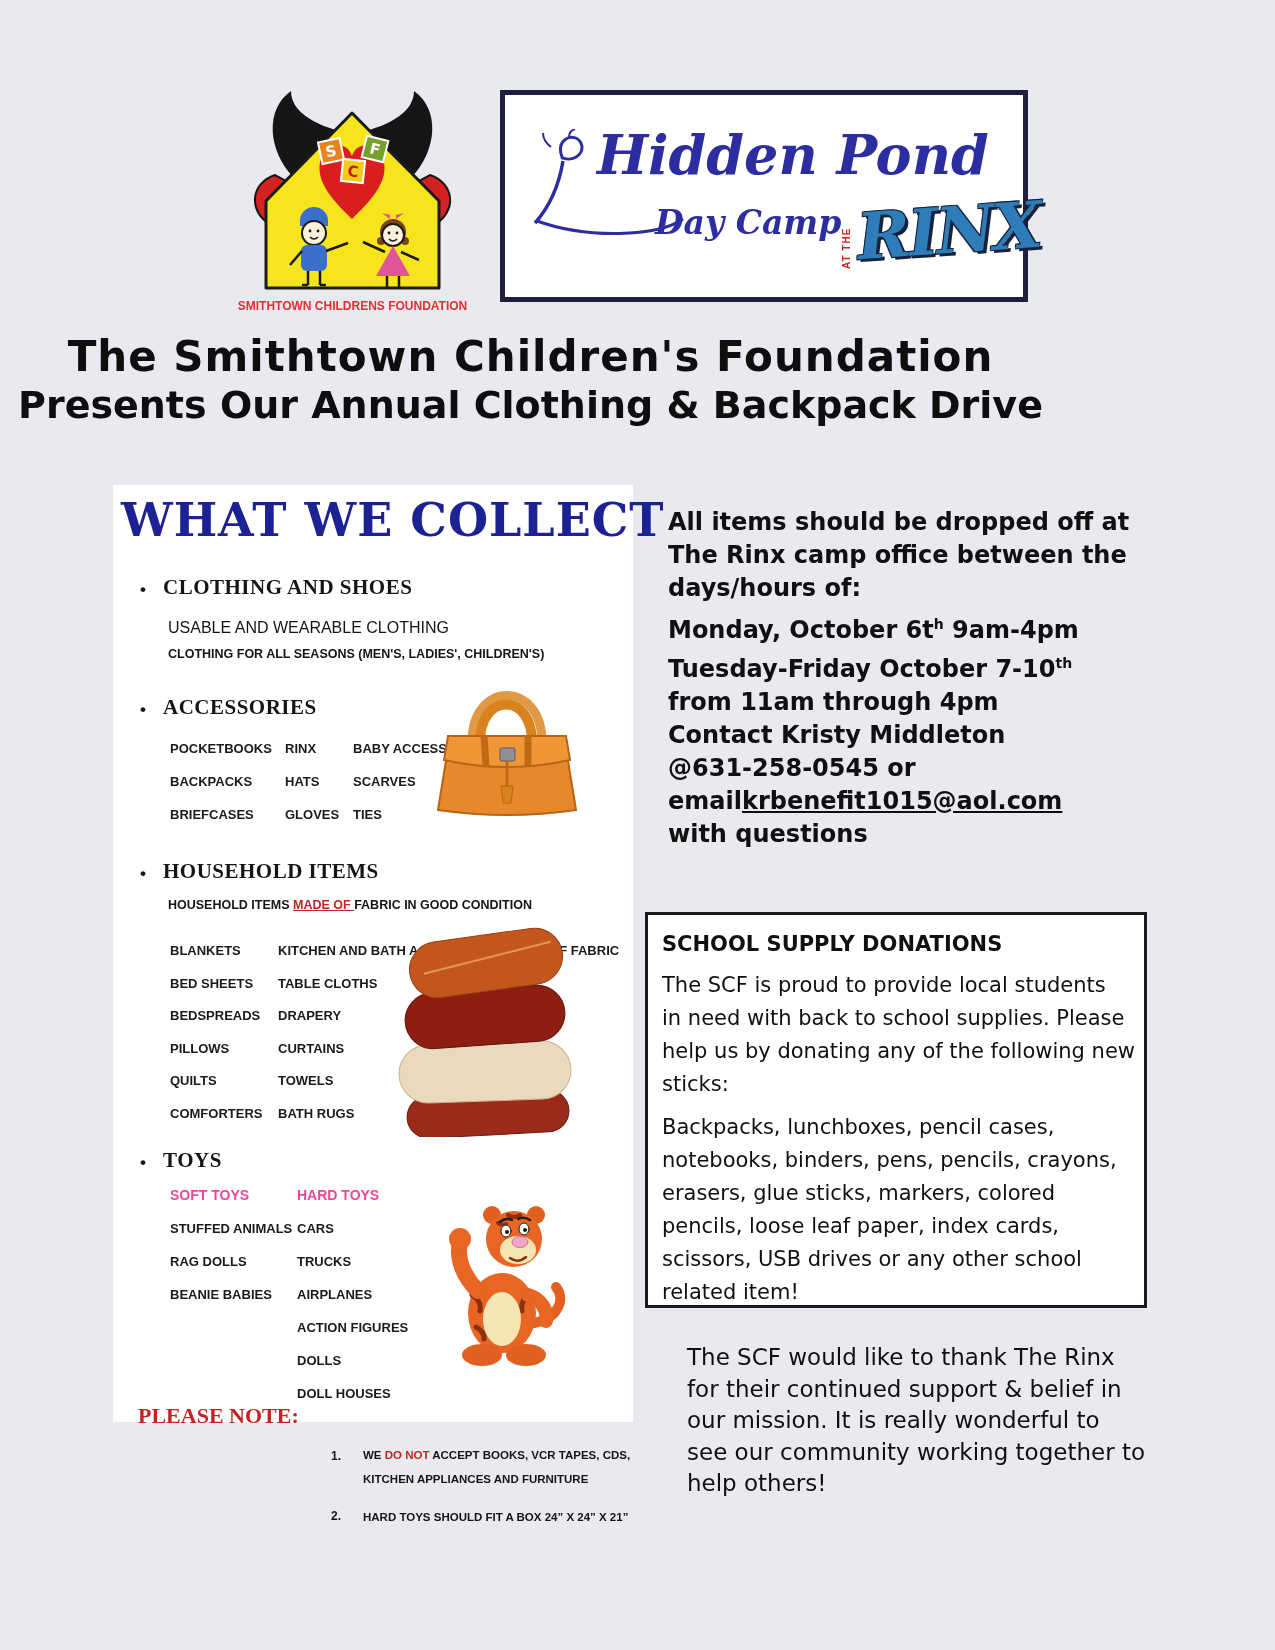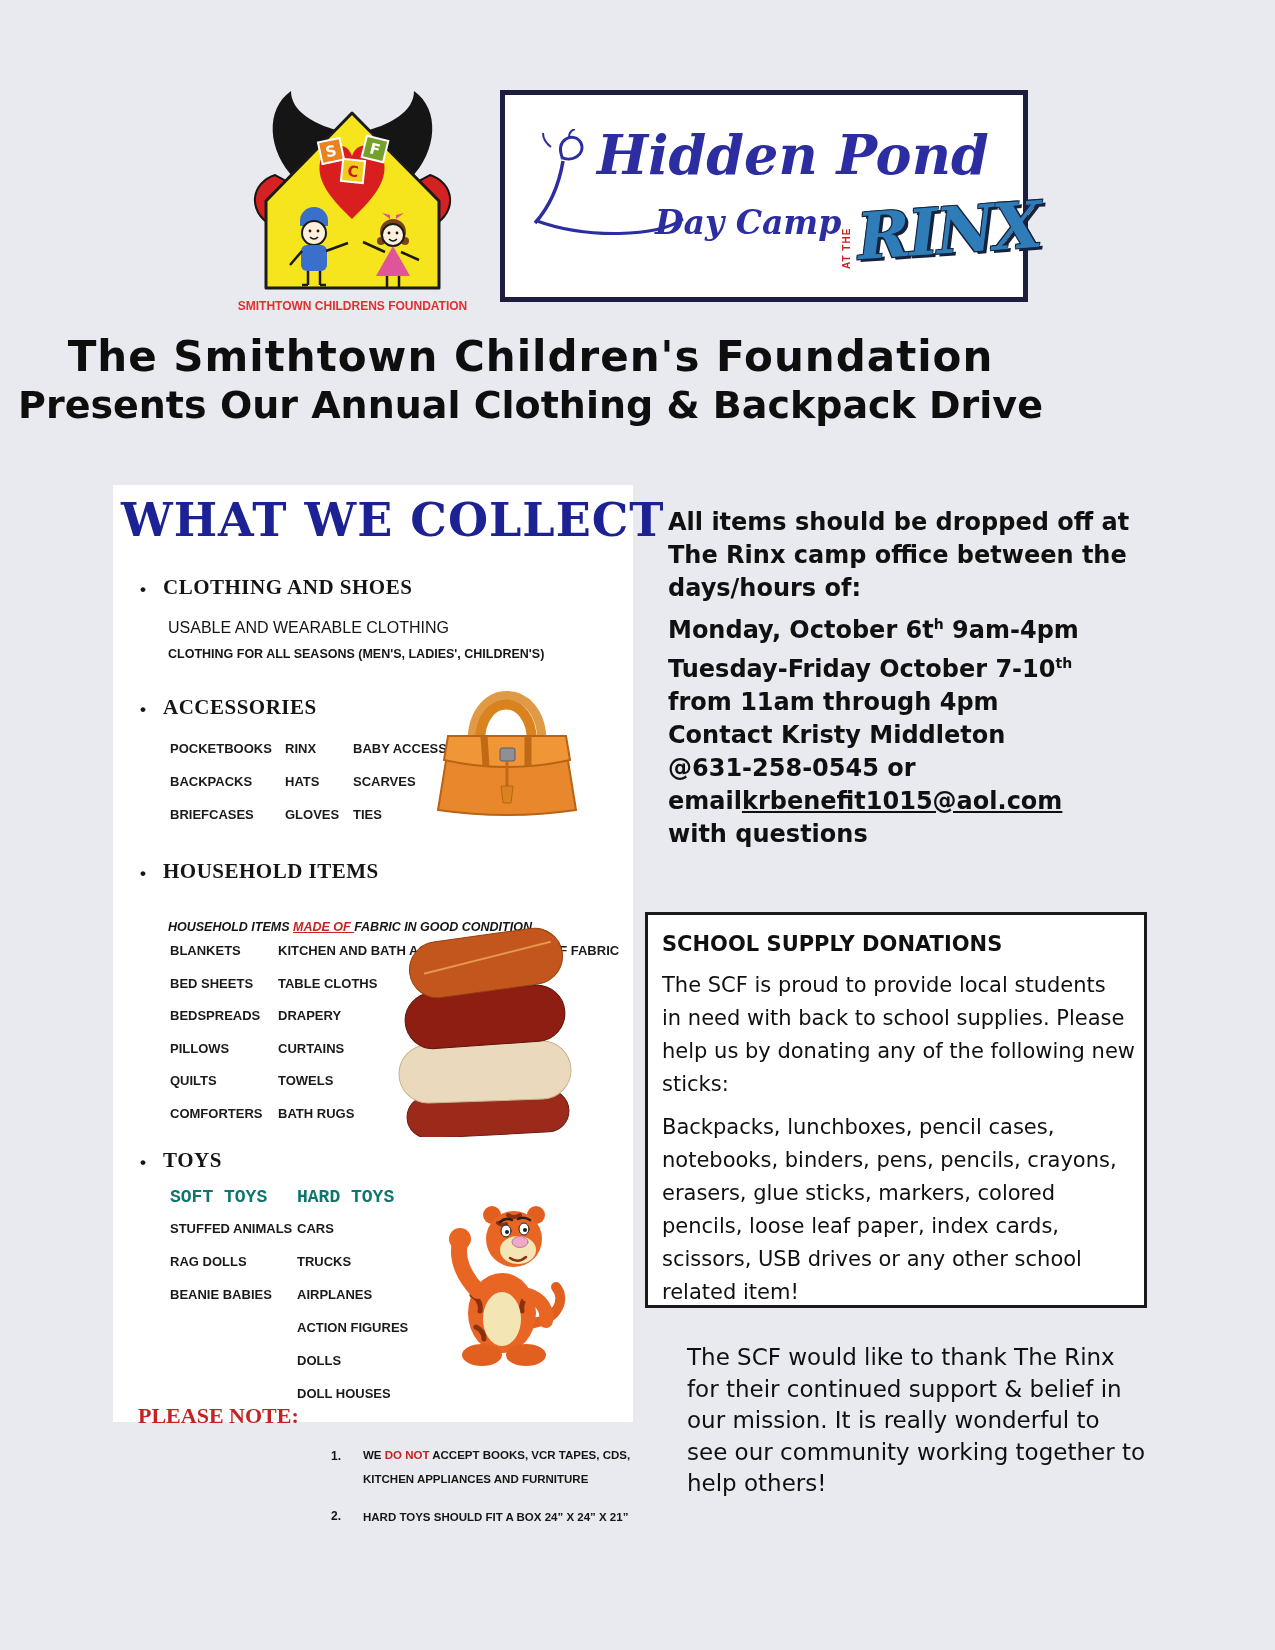--- a/index.html
+++ b/index.html
@@ -29,21 +29,21 @@
   .title .l1{font-size:42px;line-height:50px;letter-spacing:1px;}
   .title .l2{font-size:38px;line-height:46px;}
 
   
   .panel{left:113px;top:485px;width:520px;height:937px;background:#ffffff;}
   .panel-heading{left:8px;top:8px;font-family:"DejaVu Serif",serif;font-weight:bold;font-size:46px;
                  color:#1c2193;letter-spacing:1px;white-space:nowrap;}
   .sec-bullet{font-size:17px;font-weight:bold;color:#151515;}
   .sec-head{font-family:"Liberation Serif",serif;font-weight:bold;font-size:21px;letter-spacing:.5px;
             color:#151515;white-space:nowrap;}
-  .sub-head{font-family:Liberation Mono, monospace;font-weight:bold;font-size:18px;color:#0f766e;white-space:nowrap;}
+  .sub-head{font-family:Liberation Sans, sans-serif;font-weight:bold;font-size:14px;color:#ec4899;white-space:nowrap;}
   .li{font-size:13px;font-weight:bold;color:#1a1a1a;white-space:nowrap;}
   .col33 .li{height:33px;}
   .col325 .li{height:32.5px;}
   .small-line{font-size:16px;font-weight:normal;white-space:nowrap;}
   .fabric-note{font-size:12.5px;font-weight:bold;white-space:nowrap;}
   .red-underline{color:#c42323;text-decoration:underline;}
   .red-text{color:#c42323;}
   .please-label{font-family:"Liberation Serif",serif;font-weight:bold;font-size:22px;color:#c42323;white-space:nowrap;}
   .note-num{font-size:12px;font-weight:bold;}
   .note-line{font-size:11.5px;font-weight:bold;white-space:nowrap;line-height:24px;}
@@ -168,21 +168,21 @@
     <path d="M22 74 L136 74 L148 148 Q79 158 10 148 Z" fill="#e8872b" stroke="#b96414" stroke-width="2"></path>
     <path d="M20 74 L138 74 L142 98 Q79 112 16 98 Z" fill="#f09637" stroke="#b96414" stroke-width="2"></path>
     <path d="M56 74 L58 104 M100 74 L100 104" stroke="#c06a16" stroke-width="7"></path>
     <rect x="72" y="86" width="15" height="13" rx="2" fill="#8f8f96" stroke="#5c5c62"></rect>
     <path d="M79 99 L79 124" stroke="#c06a16" stroke-width="3"></path>
     <path d="M73 124 L85 124 L83 141 L75 141 Z" fill="#d9831f" stroke="#b96414"></path>
   </svg>
 
   <span class="abs sec-bullet" style="left:27px;top:379px;">•</span>
   <div class="abs sec-head" style="left:50px;top:374px;">HOUSEHOLD ITEMS</div>
-  <div class="abs fabric-note" style="left:55px;top:435px;font-style:italic;">
+  <div class="abs fabric-note" style="left:55px;top:413px;">
     <span>HOUSEHOLD ITEMS </span><span class="red-underline">MADE OF </span><span>FABRIC IN GOOD CONDITION</span>
   </div>
   <div class="abs col325" style="left:57px;top:458px;">
     <div class="li">BLANKETS</div>
     <div class="li">BED SHEETS</div>
     <div class="li">BEDSPREADS</div>
     <div class="li">PILLOWS</div>
     <div class="li">QUILTS</div>
     <div class="li">COMFORTERS</div>
   </div>

